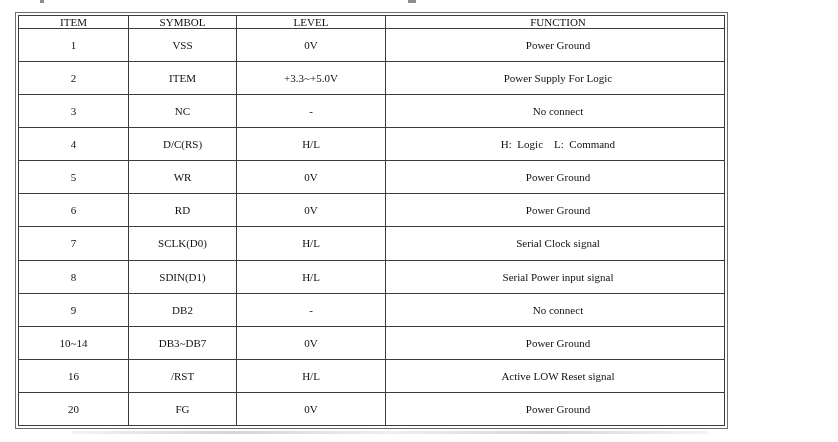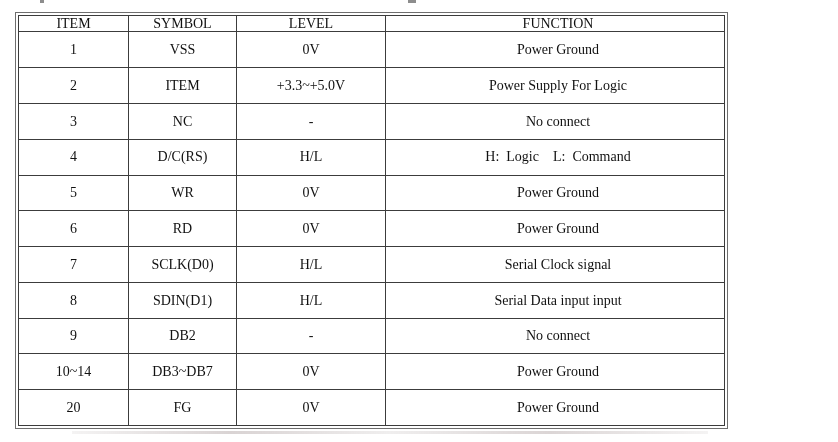--- a/index.html
+++ b/index.html
@@ -36,21 +36,21 @@
     table-layout: fixed;
     border: 1px solid #3c3c3c;
   }
   .pin-table col.c-item   { width: 110px; }
   .pin-table col.c-symbol { width: 108px; }
   .pin-table col.c-level  { width: 149px; }
   .pin-table col.c-func   { width: auto;  }
 
   .pin-table th, .pin-table td {
     border: 1px solid #3c3c3c;
-    font-size: 14px;
+    font-size: 11px;
     font-weight: normal;
     line-height: 1.1;
     padding: 0 1px;
     text-align: center;
     vertical-align: middle;
     white-space: pre-wrap;
     overflow: hidden;
   }
   .pin-table th.func, .pin-table td.func {
     text-align: center;
@@ -141,35 +141,41 @@
         <tr>
           <td>7</td>
           <td>SCLK(D0)</td>
           <td>H/L</td>
           <td class="func">Serial Clock signal</td>
         </tr>
         <tr>
           <td>8</td>
           <td>SDIN(D1)</td>
           <td>H/L</td>
-          <td class="func">Serial Data input input</td>
+          <td class="func">Serial Power input signal</td>
         </tr>
         <tr>
           <td>9</td>
           <td>DB2</td>
           <td>-</td>
           <td class="func">No connect</td>
         </tr>
         <tr>
           <td>10~14</td>
           <td>DB3~DB7</td>
           <td>0V</td>
           <td class="func">Power Ground</td>
         </tr>
         <tr>
+          <td>16</td>
+          <td>/RST</td>
+          <td>H/L</td>
+          <td class="func">Active LOW Reset signal</td>
+        </tr>
+        <tr>
           <td>20</td>
           <td>FG</td>
           <td>0V</td>
           <td class="func">Power Ground</td>
         </tr>
       </tbody>
   </table>
 </div>
 
 <div class="smudge"></div>

